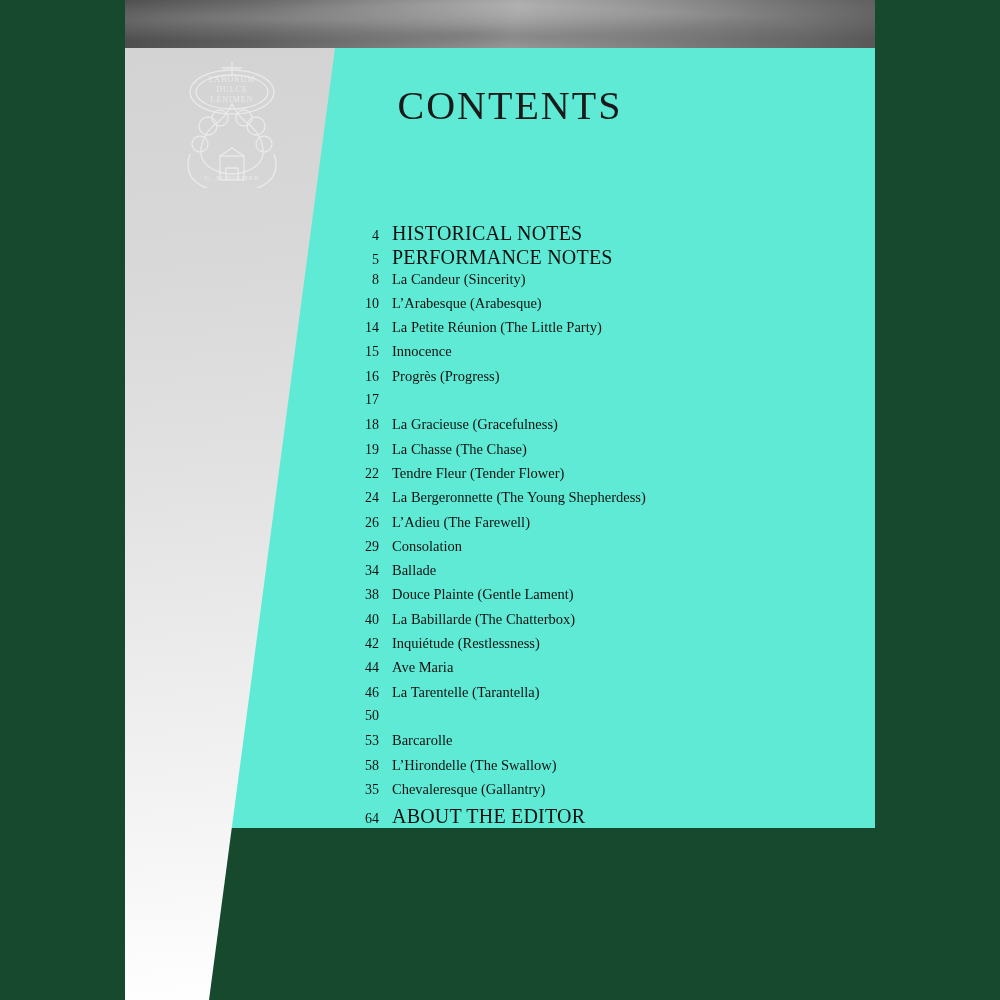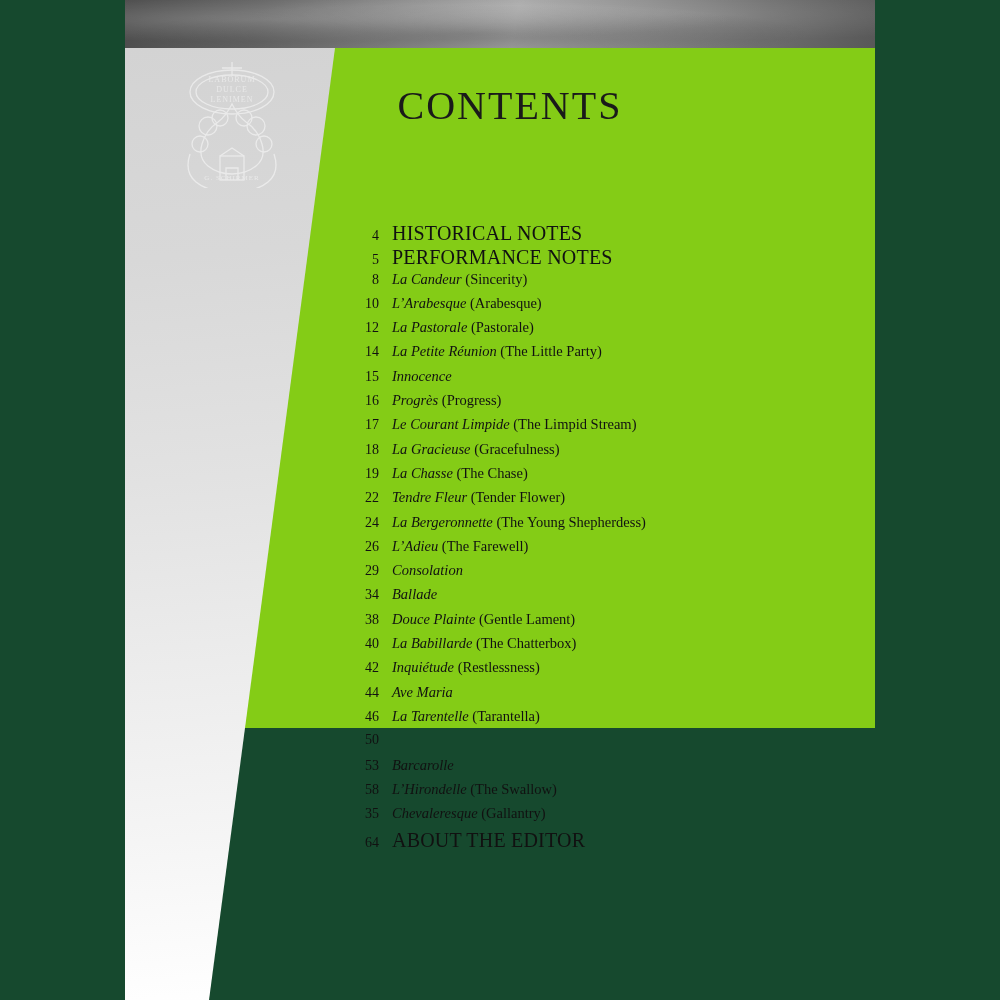--- a/index.html
+++ b/index.html
@@ -18,22 +18,22 @@
     height: 1000px;
     background: #16492e;
   }
 
   
   .sheet {
     position: absolute;
     left: 0px;
     top: 0px;
     width: 875px;
-    height: 728px;
-    background: #84cc16;
+    height: 828px;
+    background: #5eead4;
   }
 
   
   .top-band {
     position: absolute;
     left: 125px;
     top: 0px;
     width: 750px;
     height: 48px;
     background: linear-gradient(100deg, #4c4c4c 0%, #656565 18%, #8e8e8e 38%, #a8a8a8 52%, #8d8d8d 68%, #6e6e6e 85%, #585858 100%);
@@ -118,21 +118,20 @@
     color: #111111;
     flex: 0 0 auto;
   }
 
   .toc-label {
     font-family: "Liberation Serif", serif;
     white-space: nowrap;
   }
 
   .toc-label .ital {
-    font-style: italic;
     margin-top: 32px;
   }
   .toc-label .plain {
     font-style: normal;
   }
   .toc-label.caps {
     font-style: normal;
     font-weight: 400;
     font-size: 20px;
     letter-spacing: 0.2px;
@@ -200,38 +199,33 @@
         </div>
         <div class="toc-row">
           <div class="toc-page">8</div>
           <div class="toc-label"><span class="ital">La Candeur</span><span class="plain"> (Sincerity)</span></div>
         </div>
         <div class="toc-row">
           <div class="toc-page">10</div>
           <div class="toc-label"><span class="ital">L’Arabesque</span><span class="plain"> (Arabesque)</span></div>
         </div>
         <div class="toc-row">
-          <div class="toc-page">12</div>
-          <div class="toc-label"><span class="ital">La Pastorale</span><span class="plain"> (Pastorale)</span></div>
-        </div>
-        <div class="toc-row">
           <div class="toc-page">14</div>
           <div class="toc-label"><span class="ital">La Petite Réunion</span><span class="plain"> (The Little Party)</span></div>
         </div>
         <div class="toc-row">
           <div class="toc-page">15</div>
           <div class="toc-label"><span class="ital">Innocence</span></div>
         </div>
         <div class="toc-row">
           <div class="toc-page">16</div>
           <div class="toc-label"><span class="ital">Progrès</span><span class="plain"> (Progress)</span></div>
         </div>
         <div class="toc-row">
           <div class="toc-page">17</div>
-          <div class="toc-label"><span class="ital">Le Courant Limpide</span><span class="plain"> (The Limpid Stream)</span></div>
         </div>
         <div class="toc-row">
           <div class="toc-page">18</div>
           <div class="toc-label"><span class="ital">La Gracieuse</span><span class="plain"> (Gracefulness)</span></div>
         </div>
         <div class="toc-row">
           <div class="toc-page">19</div>
           <div class="toc-label"><span class="ital">La Chasse</span><span class="plain"> (The Chase)</span></div>
         </div>
         <div class="toc-row">

